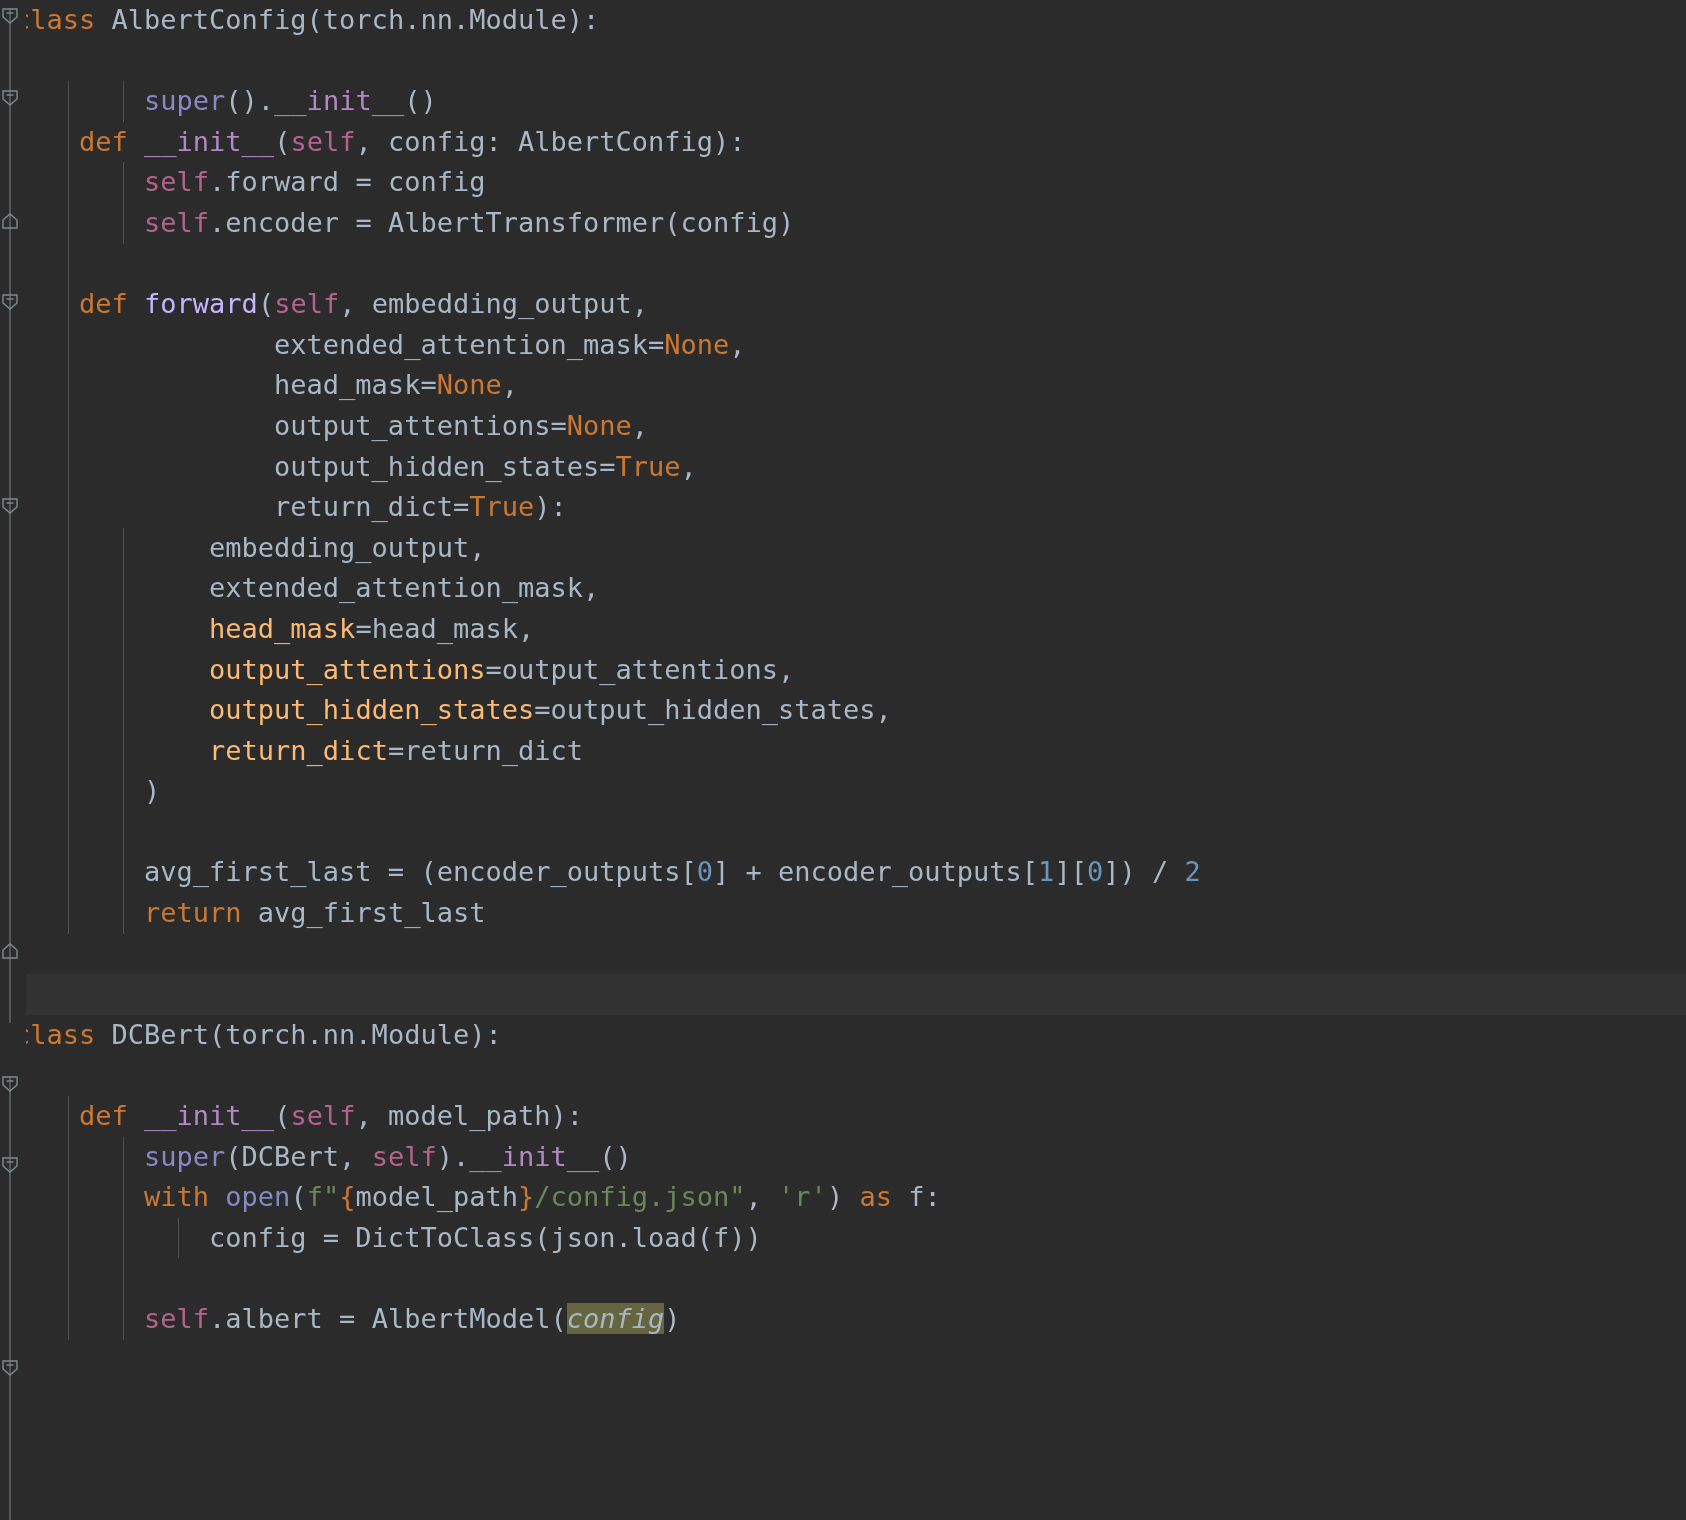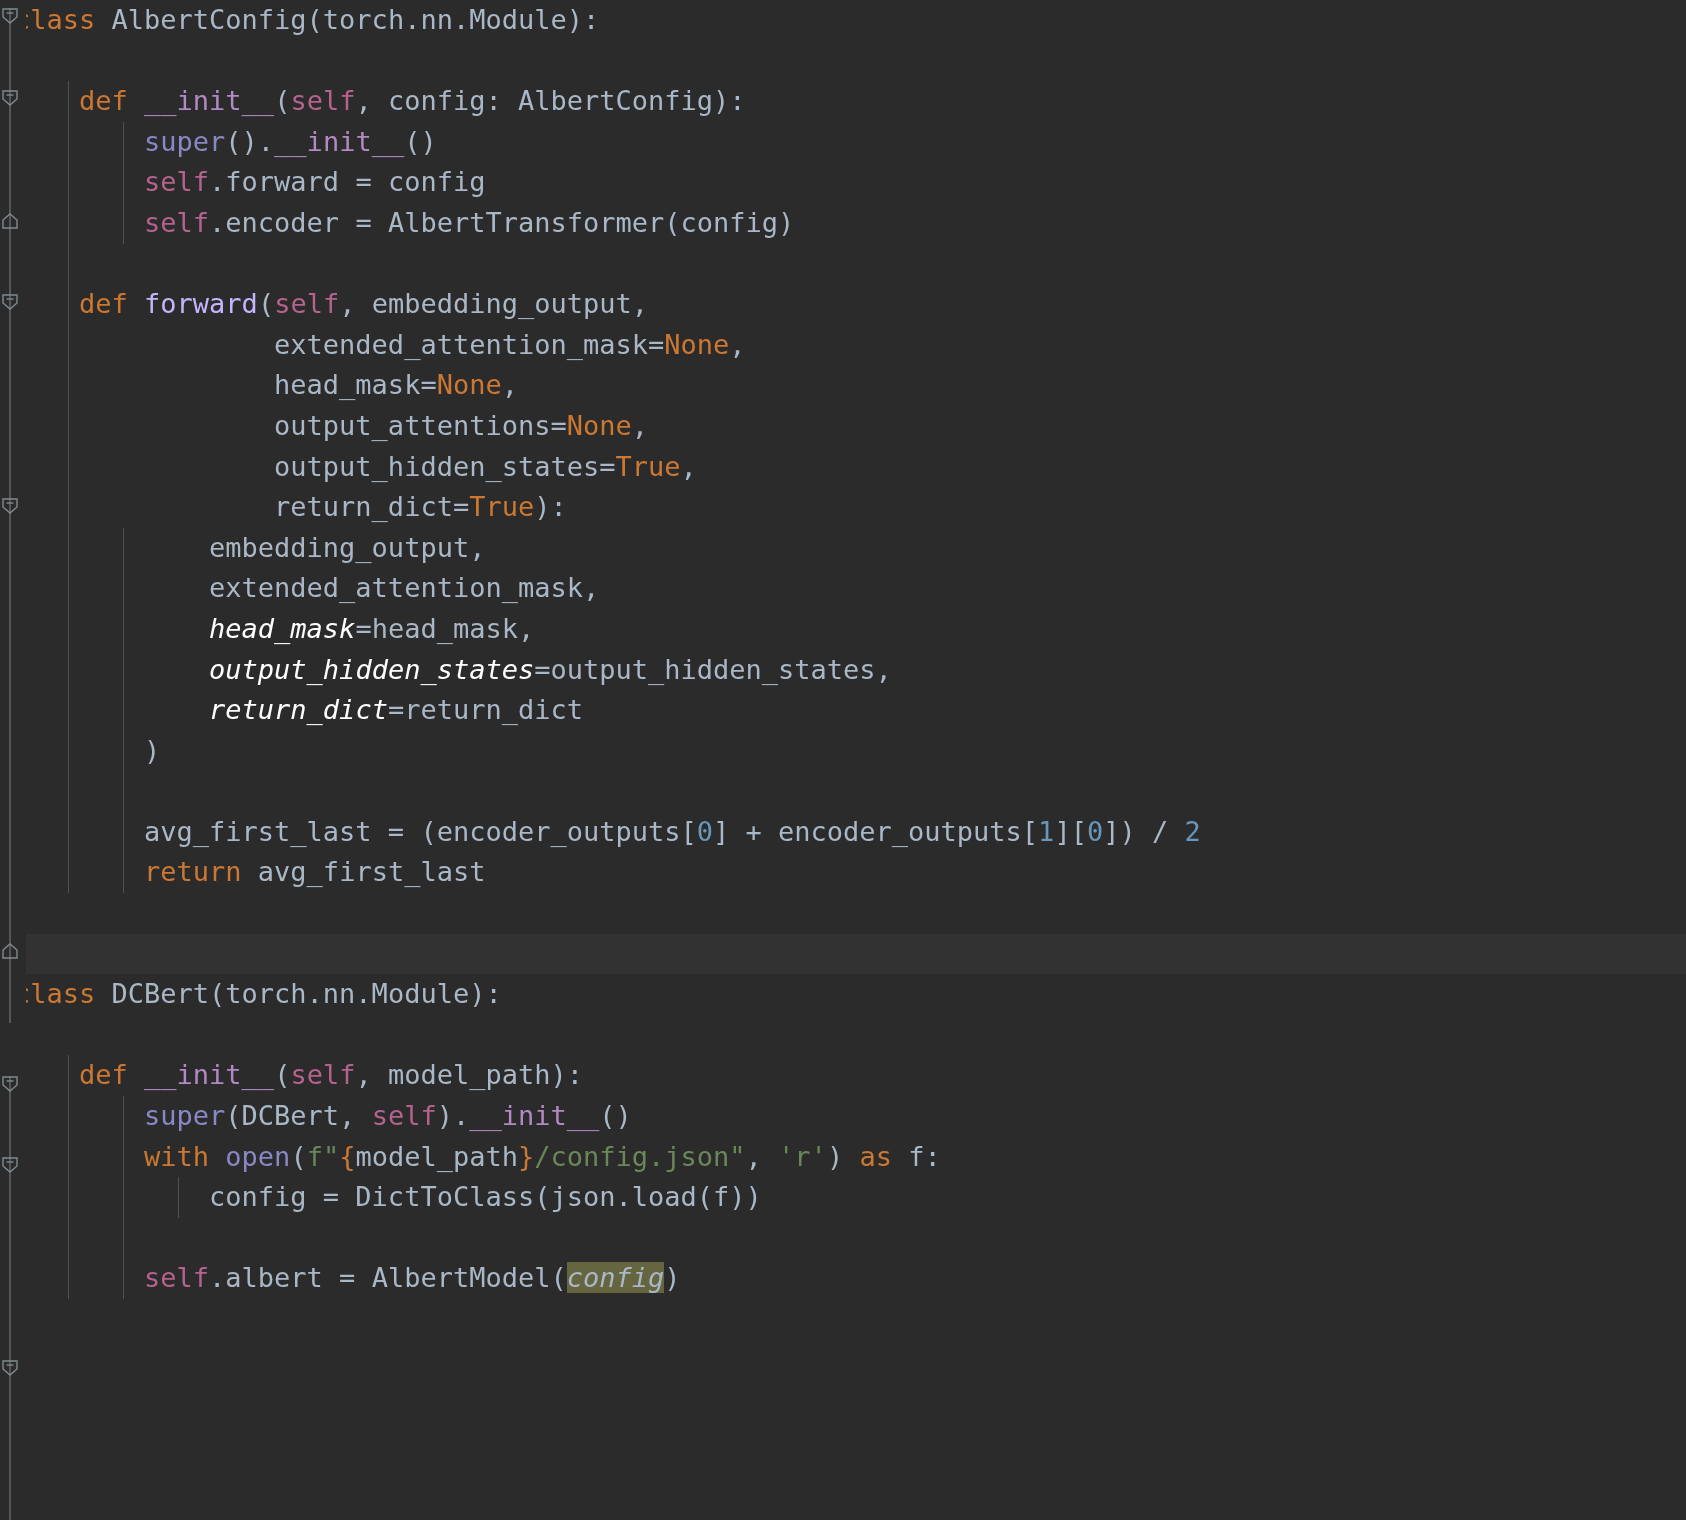--- a/index.html
+++ b/index.html
@@ -49,21 +49,21 @@
     background:#bbbbbb;
   }
   
   .kw   {color:#cc7832;}            
   .fn   {color:#c4b5fd;}            
   .dunder{color:#b389c5;}           
   .self {color:#b5638c;}            
   .bi   {color:#8888c6;}            
   .num  {color:#6897bb;}            
   .str  {color:#6a8759;}            
-  .kwarg{color:#ffffff;font-style:italic;}            
+  .kwarg{color:#fdba74;}            
   .def  {color:#a9b7c6;}            
   .hl   {background:#65653f;font-style:italic;}       
   .brace{color:#cc7832;}            
 </style>
 </head>
 <body>
 
 <div id="editor">
 
   <div class="gutter">
@@ -124,24 +124,24 @@
       </svg>
     </div>
   </div>
 
   <div class="code">
 
     <div class="line"><span class="kw">class</span><span class="def"> AlbertConfig(torch.nn.Module):</span></div>
 
     <div class="line">&nbsp;</div>
 
+    <div class="line"><div class="guide" style="left:68px;"></div><div class="guide" style="left:123px;"></div><span class="def">        </span><span class="bi">super</span><span class="def">().</span><span class="dunder">__init__</span><span class="def">()</span></div>
+
     <div class="line"><div class="guide" style="left:68px;"></div><span class="def">    </span><span class="kw">def</span><span class="def"> </span><span class="dunder">__init__</span><span class="def">(</span><span class="self">self</span><span class="def">, config: AlbertConfig):</span></div>
 
-    <div class="line"><div class="guide" style="left:68px;"></div><div class="guide" style="left:123px;"></div><span class="def">        </span><span class="bi">super</span><span class="def">().</span><span class="dunder">__init__</span><span class="def">()</span></div>
-
     <div class="line"><div class="guide" style="left:68px;"></div><div class="guide" style="left:123px;"></div><span class="def">        </span><span class="self">self</span><span class="def">.forward = config</span></div>
 
     <div class="line"><div class="guide" style="left:68px;"></div><div class="guide" style="left:123px;"></div><span class="def">        </span><span class="self">self</span><span class="def">.encoder = AlbertTransformer(config)</span></div>
 
     <div class="line"><div class="guide" style="left:68px;"></div>&nbsp;</div>
 
     <div class="line"><div class="guide" style="left:68px;"></div><span class="def">    </span><span class="kw">def</span><span class="def"> </span><span class="fn">forward</span><span class="def">(</span><span class="self">self</span><span class="def">, embedding_output,</span></div>
 
     <div class="line"><div class="guide" style="left:68px;"></div><span class="def">                extended_attention_mask=</span><span class="kw">None</span><span class="def">,</span></div>
 
@@ -153,20 +153,21 @@
 
     <div class="line"><div class="guide" style="left:68px;"></div><span class="def">                return_dict=</span><span class="kw">True</span><span class="def">):</span></div>
 
 
     <div class="line"><div class="guide" style="left:68px;"></div><div class="guide" style="left:123px;"></div><span class="def">            embedding_output,</span></div>
 
     <div class="line"><div class="guide" style="left:68px;"></div><div class="guide" style="left:123px;"></div><span class="def">            extended_attention_mask,</span></div>
 
     <div class="line"><div class="guide" style="left:68px;"></div><div class="guide" style="left:123px;"></div><span class="def">            </span><span class="kwarg">head_mask</span><span class="def">=head_mask,</span></div>
 
+    <div class="line"><div class="guide" style="left:68px;"></div><div class="guide" style="left:123px;"></div><span class="def">            </span><span class="kwarg">output_attentions</span><span class="def">=output_attentions,</span></div>
 
     <div class="line"><div class="guide" style="left:68px;"></div><div class="guide" style="left:123px;"></div><span class="def">            </span><span class="kwarg">output_hidden_states</span><span class="def">=output_hidden_states,</span></div>
 
     <div class="line"><div class="guide" style="left:68px;"></div><div class="guide" style="left:123px;"></div><span class="def">            </span><span class="kwarg">return_dict</span><span class="def">=return_dict</span></div>
 
     <div class="line"><div class="guide" style="left:68px;"></div><div class="guide" style="left:123px;"></div><span class="def">        )</span></div>
 
     <div class="line"><div class="guide" style="left:68px;"></div><div class="guide" style="left:123px;"></div>&nbsp;</div>
 
     <div class="line"><div class="guide" style="left:68px;"></div><div class="guide" style="left:123px;"></div><span class="def">        avg_first_last = (encoder_outputs[</span><span class="num">0</span><span class="def">] + encoder_outputs[</span><span class="num">1</span><span class="def">][</span><span class="num">0</span><span class="def">]) / </span><span class="num">2</span></div>

